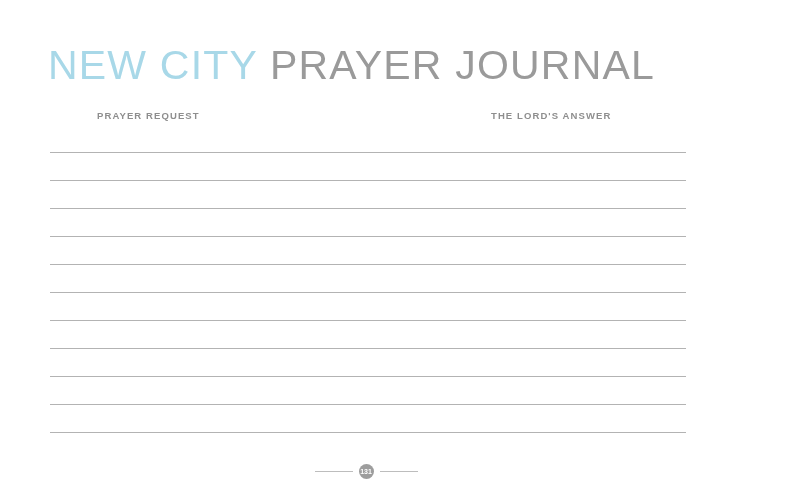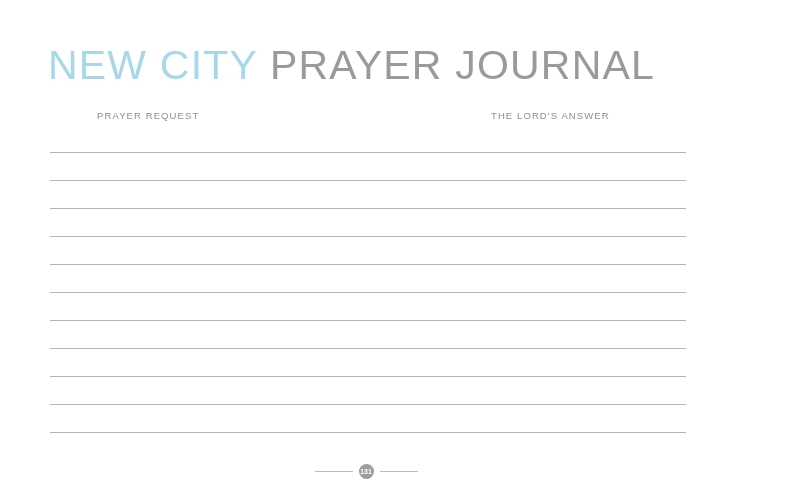--- a/index.html
+++ b/index.html
@@ -38,21 +38,21 @@
   .col-headers {
     position: absolute;
     top: 110px;
     left: 0;
     width: 100%;
     height: 16px;
   }
   .col-header {
     position: absolute;
     font-size: 9.5px;
-    font-weight: normal;
+    font-weight: bold;
     letter-spacing: 1.1px;
     color: #8e8e8e;
     padding-left: 47px;
   }
   .col-header.left { left: 50px; }
   .col-header.right { left: 444px; text-align: center; }
 
   .lines {
     position: absolute;
     left: 50px;

